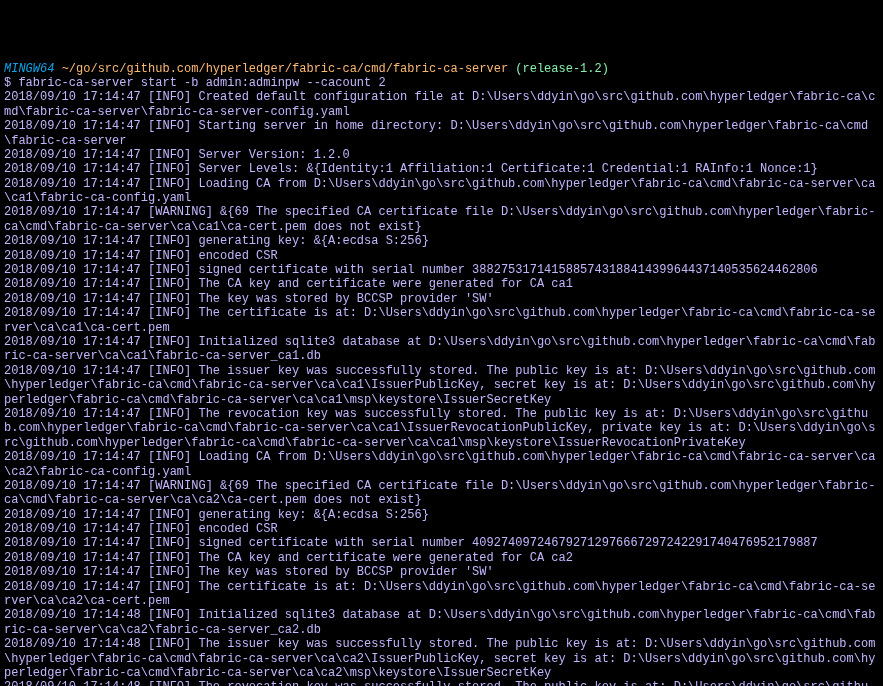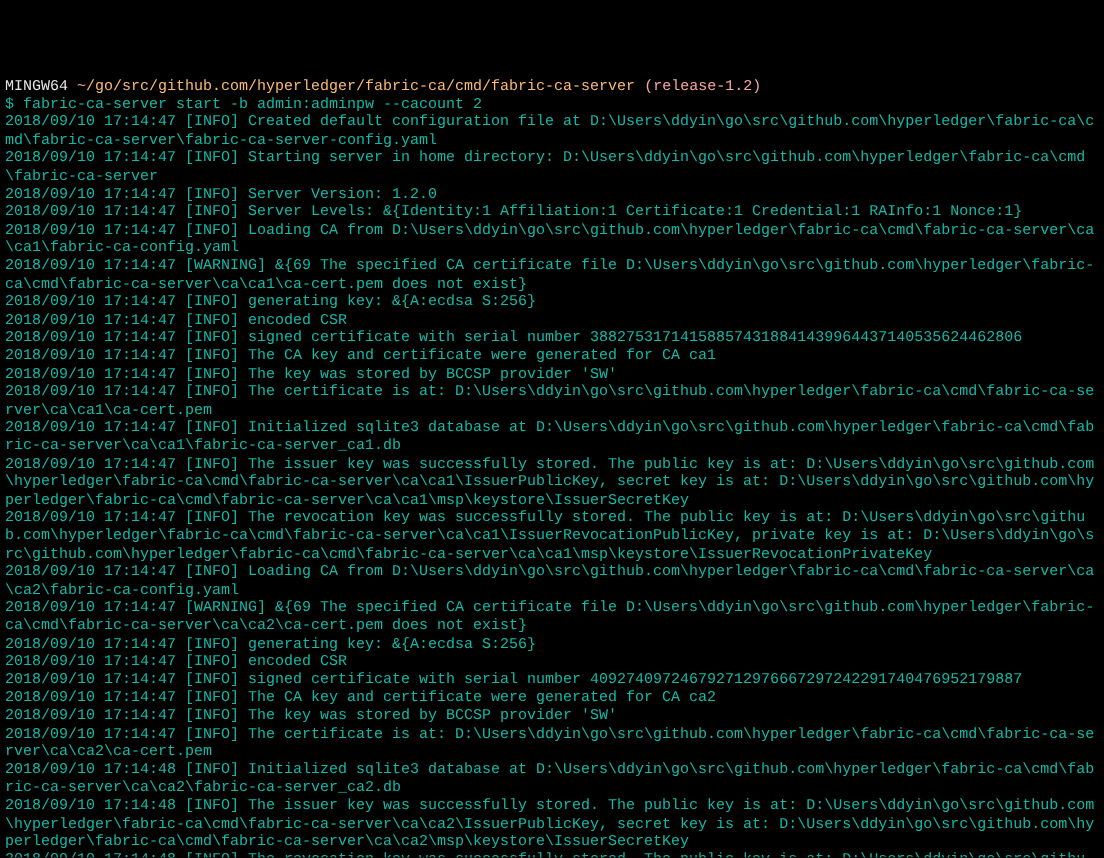--- a/index.html
+++ b/index.html
@@ -14,34 +14,35 @@
       line-height: 1.2;
       color: #c0c0c0;
       padding: 4px;
       width: 883px;
       height: 686px;
       overflow: hidden;
       white-space: pre-wrap;
       word-break: break-all;
     }
     .prompt-shell {
-      color: #e5e5e5;
+      color: #0ea5e9;
+      font-style: italic;
     }
     .prompt-path {
       color: #fdba74;
     }
     .prompt-branch {
-      color: #fca5a5;
+      color: #86efac;
       text-align: right;
     }
     .cmd {
       color: #c0c0c0;
     }
     .log-line {
-      color: #14b8a6;
+      color: #c4b5fd;
       display: block;
     }
     .header-line {
       display: block;
     }
   </style>
 </head>
 <body>
 
 

